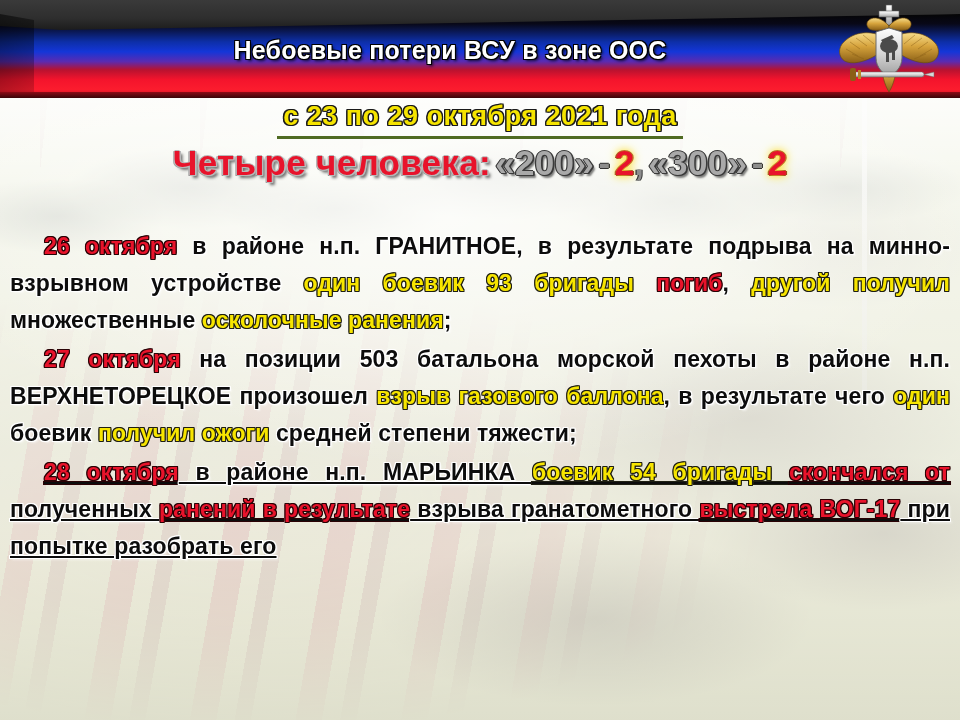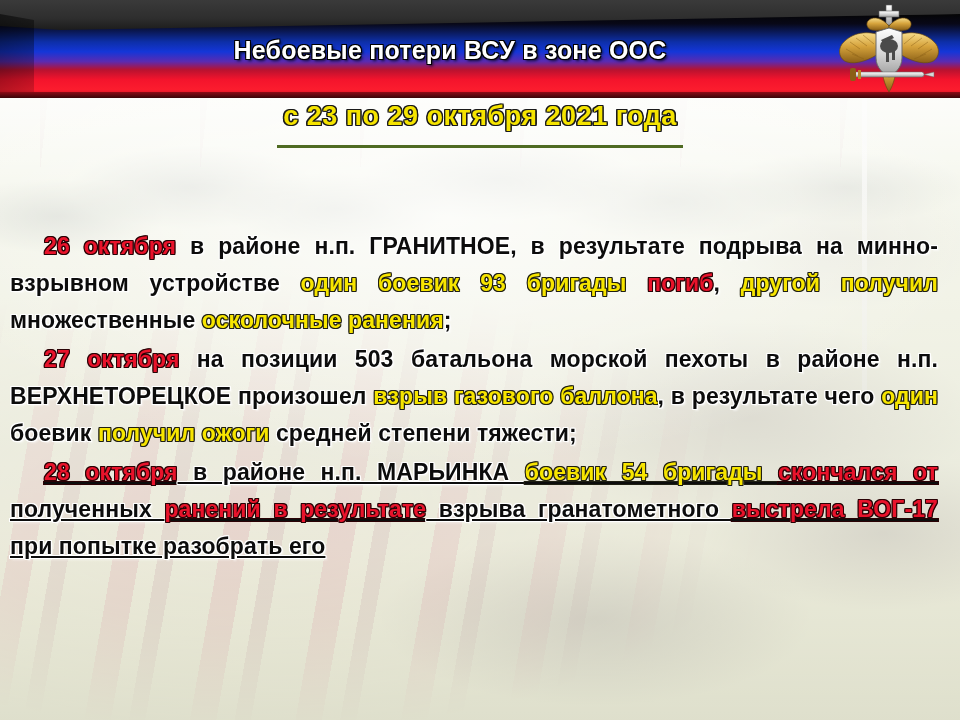--- a/index.html
+++ b/index.html
@@ -196,21 +196,21 @@
     text-align: center;
     z-index: 6;
   }
   .date-range {
     display: inline-block;
     font-size: 27px;
     font-weight: bold;
     color: #f5e400;
     letter-spacing: .5px;
     border-bottom: 3px solid #4f6b22;
-    padding: 0 6px 14px 6px;
+    padding: 0 6px 5px 6px;
     line-height: 1.08;
     text-shadow:
       1.3px 0 0 #1a1a1a, -1.3px 0 0 #1a1a1a, 0 1.3px 0 #1a1a1a, 0 -1.3px 0 #1a1a1a,
       1.3px 1.3px 0 #1a1a1a, -1.3px 1.3px 0 #1a1a1a, 1.3px -1.3px 0 #1a1a1a, -1.3px -1.3px 0 #1a1a1a;
     white-space: nowrap;
   }
   .count-line {
     margin-top: 6px;
     line-height: 1.05;
     white-space: nowrap;
@@ -256,21 +256,21 @@
   }
 
   
   .body-text {
     position: absolute;
     left: 10px; top: 228px;
     width: 940px;
     z-index: 6;
   }
   .para {
-    margin: 0 12px 2px 0;
+    margin: 0 0 2px 0;
     text-align: justify;
     text-align-last: left;
     font-size: 23px;
     font-weight: bold;
     line-height: 37px;
     letter-spacing: .1px;
     color: #0c0c0c;
     text-indent: 34px;
   }
   .para:last-child { margin-bottom: 0; text-decoration: underline; }
@@ -367,20 +367,29 @@
         <rect x="20" y="70" width="70" height="5" rx="2.5" fill="url(#silver)" stroke="#6a6a6a" stroke-width=".6"></rect>
         <path d="M90 72.5 L100 70 L100 75 Z" fill="#d8d8d8" stroke="#6a6a6a" stroke-width=".5"></path>
         <rect x="16" y="66" width="6" height="13" rx="2" fill="#8a5f16"></rect>
         <rect x="24" y="68" width="3" height="9" fill="#b8892a"></rect>
       </g>
     </svg>
   </div>
 
   <div class="headline">
     <div class="date-range">с 23 по 29 октября  2021 года</div>
+    <div class="count-line">
+      <span class="count-main">Четыре человека:</span>
+      <span class="code-200">«200»</span>
+      <span class="dash">-</span>
+      <span class="num-red">2</span><span class="comma-gray">,</span>
+      <span class="code-300">«300»</span>
+      <span class="dash">-</span>
+      <span class="num-red">2</span>
+    </div>
   </div>
 
   <div class="body-text">
 
     <p class="para">
       <span class="w-red nowrap">26 октября</span><span class="w-black"> в районе н.п. ГРАНИТНОЕ, в результате подрыва на минно-взрывном устройстве </span><span class="w-yellow">один боевик 93 бригады </span><span class="w-red">погиб</span><span class="w-black">, </span><span class="w-yellow">другой получил</span><span class="w-black"> множественные </span><span class="w-yellow">осколочные ранения</span><span class="w-black">;</span>
     </p>
 
     <p class="para">
       <span class="w-red nowrap">27 октября</span><span class="w-black"> на позиции 503 батальона морской пехоты в районе н.п.  ВЕРХНЕТОРЕЦКОЕ  произошел </span><span class="w-yellow">взрыв газового баллона</span><span class="w-black">, в результате чего </span><span class="w-yellow">один</span><span class="w-black"> боевик </span><span class="w-yellow">получил ожоги</span><span class="w-black"> средней степени тяжести;</span>

